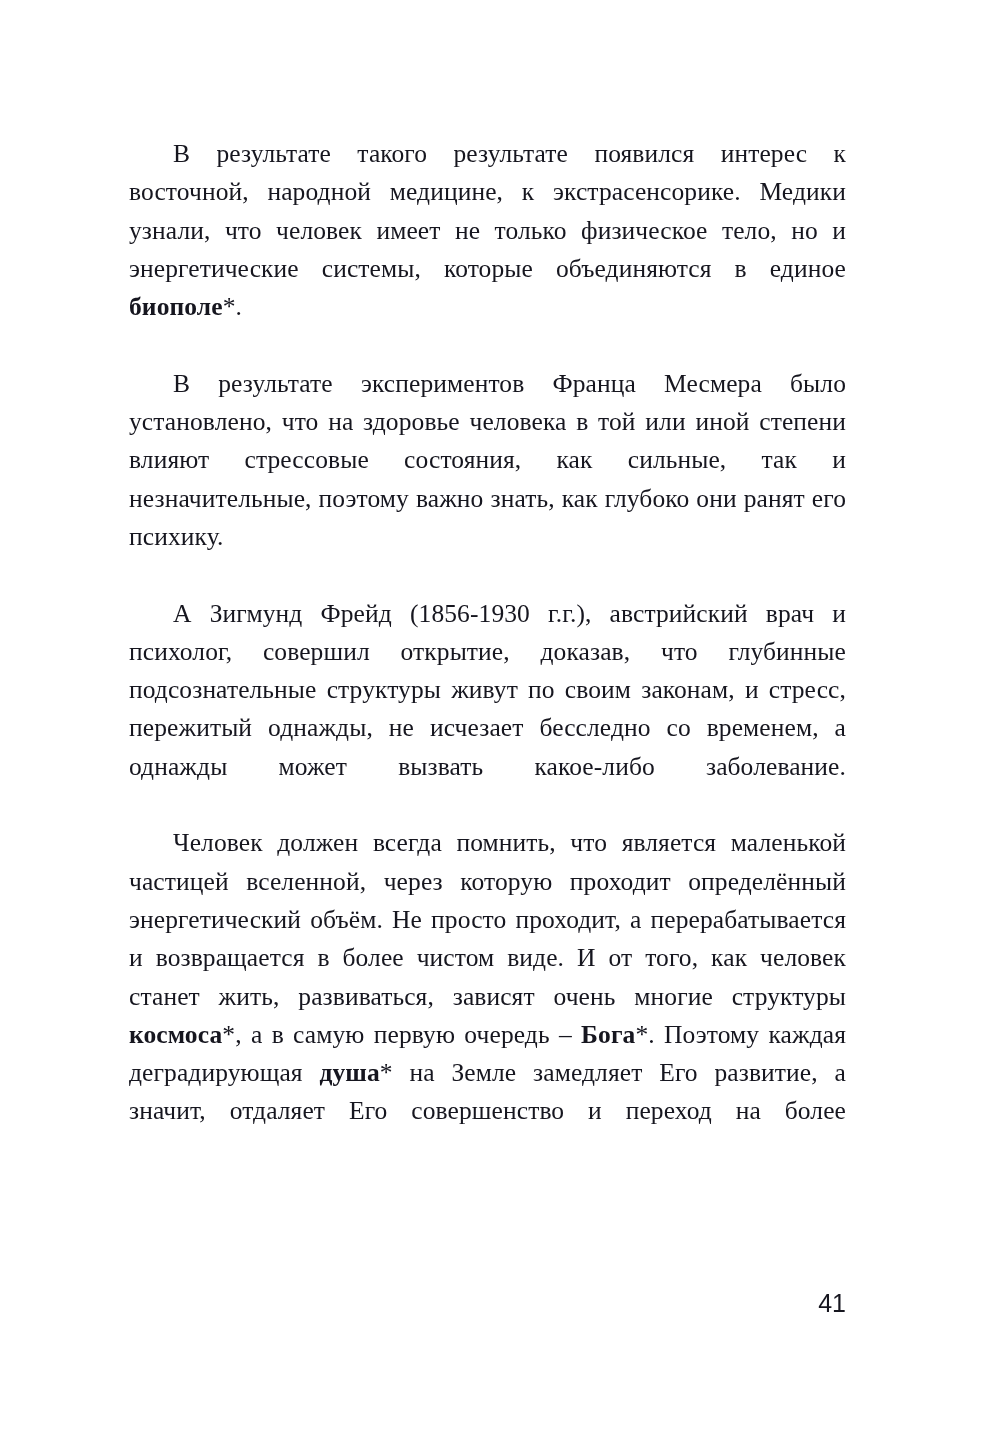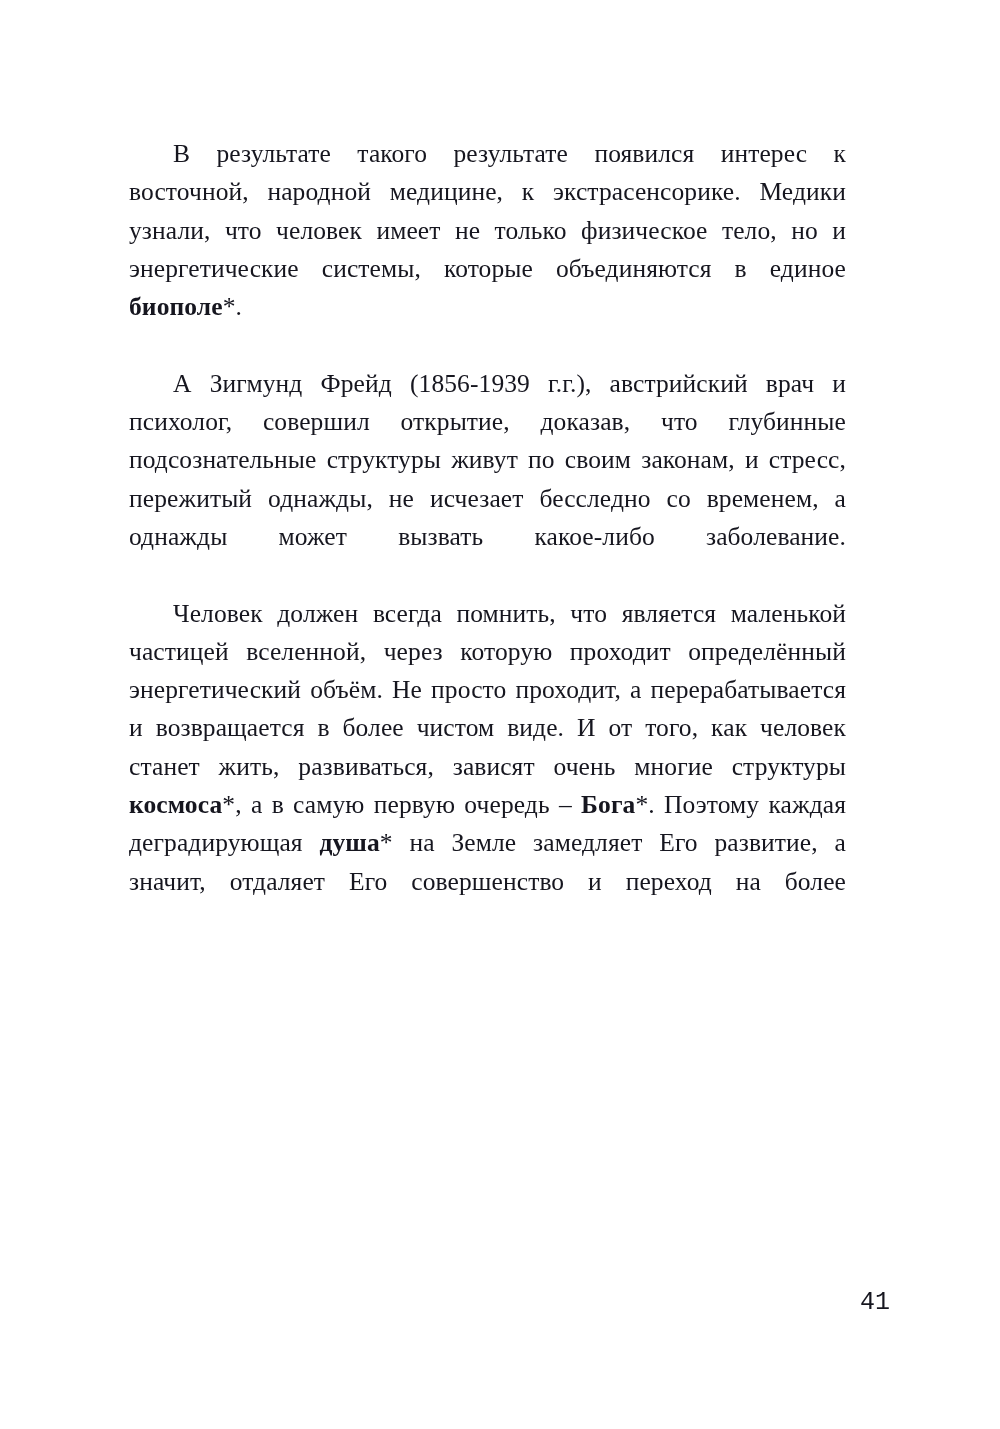--- a/index.html
+++ b/index.html
@@ -52,36 +52,36 @@
 
   .page-number {
     position: absolute;
     left: 0;
     top: 1288px;
     width: 846px;
     text-align: right;
     font-size: 25px;
     line-height: 30px;
     color: #16161f;
-    font-family: Liberation Mono, monospace;
-    padding-left: 44px;
+    font-family: Liberation Sans, sans-serif;
   }
 </style>
 </head>
 <body>
 
 <div class="page">
 
   <div class="text-block">
 
     <p class="para"><span>В результате такого результате появился интерес к восточной, народной медицине, к экстрасенсорике. Медики узнали, что человек имеет не только физическое тело, но и энергетические системы, которые объединяются в единое </span><b class="term">биополе</b><span>*.</span></p>
 
 
+    <p class="para">В результате экспериментов Франца Месмера было установлено, что на здоровье человека в той или иной степени влияют стрессовые состояния, как сильные, так и незначительные, поэтому важно знать, как глубоко они ранят его психику.</p>
 
-    <p class="para">А Зигмунд Фрейд (1856-1939 г.г.), австрийский врач и психолог, совершил открытие, доказав, что глубинные подсознательные структуры живут по своим законам, и стресс, пережитый однажды, не исчезает бесследно со временем, а однажды может вызвать какое-либо заболевание.</p>
+    <p class="para">А Зигмунд Фрейд (1856-1930 г.г.), австрийский врач и психолог, совершил открытие, доказав, что глубинные подсознательные структуры живут по своим законам, и стресс, пережитый однажды, не исчезает бесследно со временем, а однажды может вызвать какое-либо заболевание.</p>
 
     <p class="para"><span>Человек должен всегда помнить, что является маленькой частицей вселенной, через которую проходит определённый энергетический объём. Не просто проходит, а перерабатывается и возвращается в более чистом виде. И от того, как человек станет жить, развиваться, зависят очень многие структуры </span><b class="term">космоса</b><span>*, а в самую первую очередь – </span><b class="term">Бога</b><span>*. Поэтому каждая деградирующая </span><b class="term">душа</b><span>* на Земле замедляет Его развитие, а значит, отдаляет Его совершенство и переход на более</span></p>
 
   </div>
 
   <div class="page-number">41</div>
 
 </div>
 
 </body></html>

